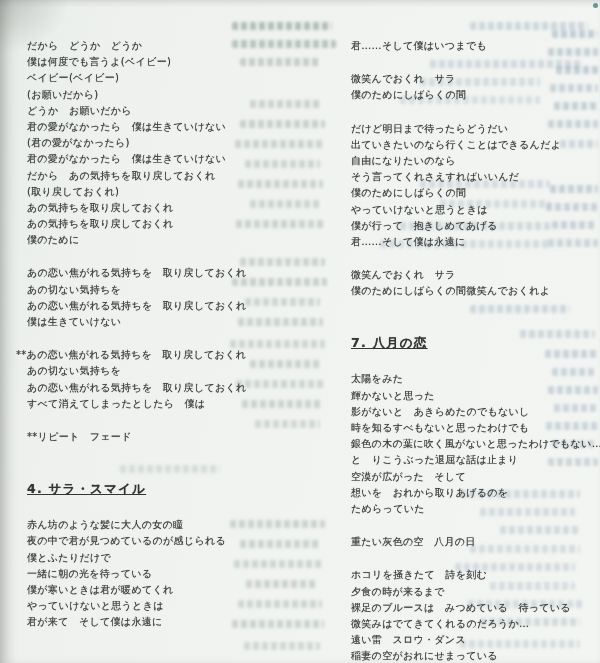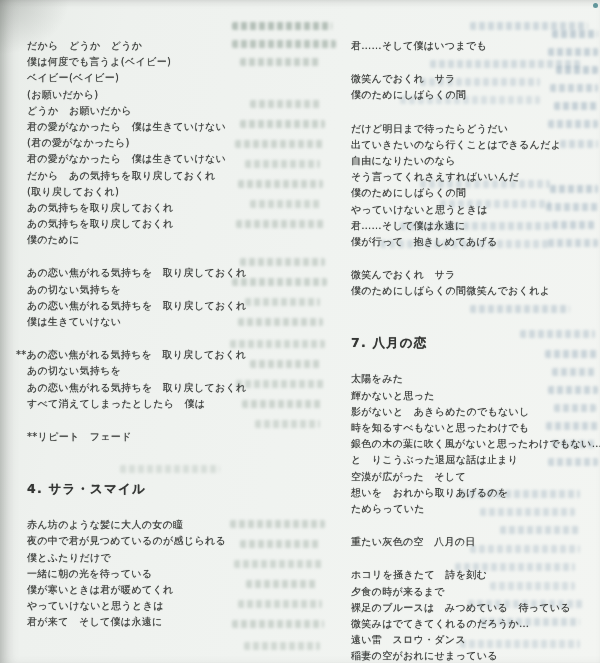--- a/index.html
+++ b/index.html
@@ -27,20 +27,21 @@
     letter-spacing:.3px;
     text-shadow:0 0 .7px rgba(62,64,62,.75);
   }
   .stanza{margin:0 0 17px 0;}
   .outdent-first .line:first-child{text-indent:-11px;}
   .heading{
     font-size:12.5px;font-weight:bold;line-height:20px;letter-spacing:1.2px;
     color:var(--ink-heading,#343634);
     margin:34px 0 18px 0;
     text-shadow:0 0 .7px rgba(52,54,52,.7);
+    text-decoration:underline;
   }
   
   .showthrough{position:absolute;inset:0;pointer-events:none;}
   .seg{
     position:absolute;height:8px;border-radius:2px;filter:blur(1.4px);
   }
   .seg.b{background:repeating-linear-gradient(90deg,var(--showthrough-blue,#7d96aa) 0 6px,transparent 6px 9px);}
   .seg.g{background:repeating-linear-gradient(90deg,var(--showthrough-green,#788c80) 0 6px,transparent 6px 9px);}
   .corner-dot{
     position:absolute;right:2px;top:3px;width:5px;height:5px;border-radius:50%;
@@ -167,22 +168,22 @@
         <div class="line">微笑んでおくれ　サラ</div>
         <div class="line">僕のためにしばらくの間</div>
       </div>
       <div class="stanza">
         <div class="line">だけど明日まで待ったらどうだい</div>
         <div class="line">出ていきたいのなら行くことはできるんだよ</div>
         <div class="line">自由になりたいのなら</div>
         <div class="line">そう言ってくれさえすればいいんだ</div>
         <div class="line">僕のためにしばらくの間</div>
         <div class="line">やっていけないと思うときは</div>
+        <div class="line">僕が行って　抱きしめてあげる</div>
         <div class="line">君……そして僕は永遠に</div>
-        <div class="line">僕が行って　抱きしめてあげる</div>
       </div>
       <div class="stanza">
         <div class="line">微笑んでおくれ　サラ</div>
         <div class="line">僕のためにしばらくの間微笑んでおくれよ</div>
       </div>
       <div class="heading">7. 八月の恋</div>
       <div class="stanza">
         <div class="line">太陽をみた</div>
         <div class="line">輝かないと思った</div>
         <div class="line">影がないと　あきらめたのでもないし</div>

